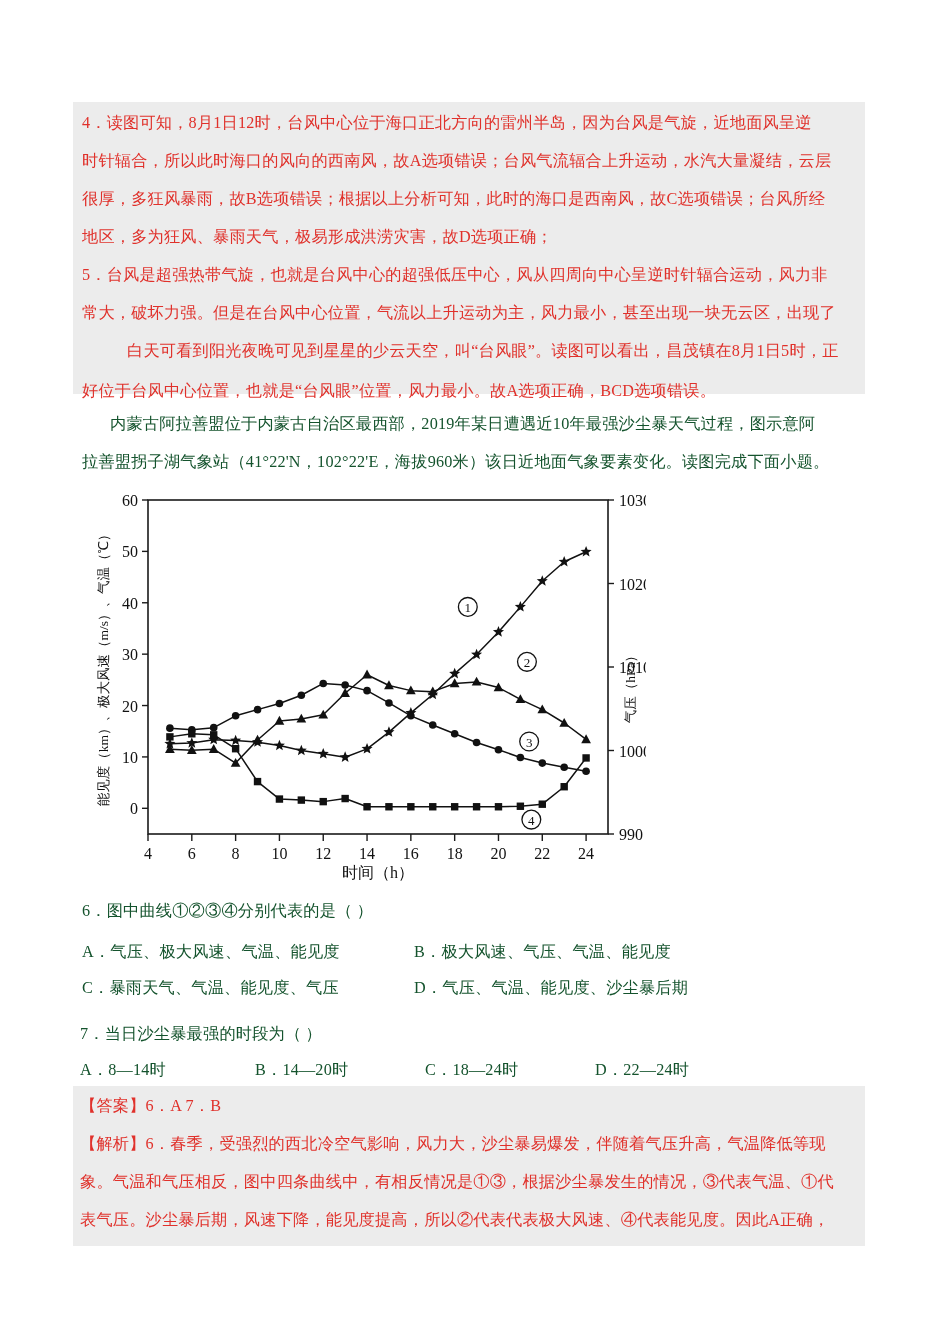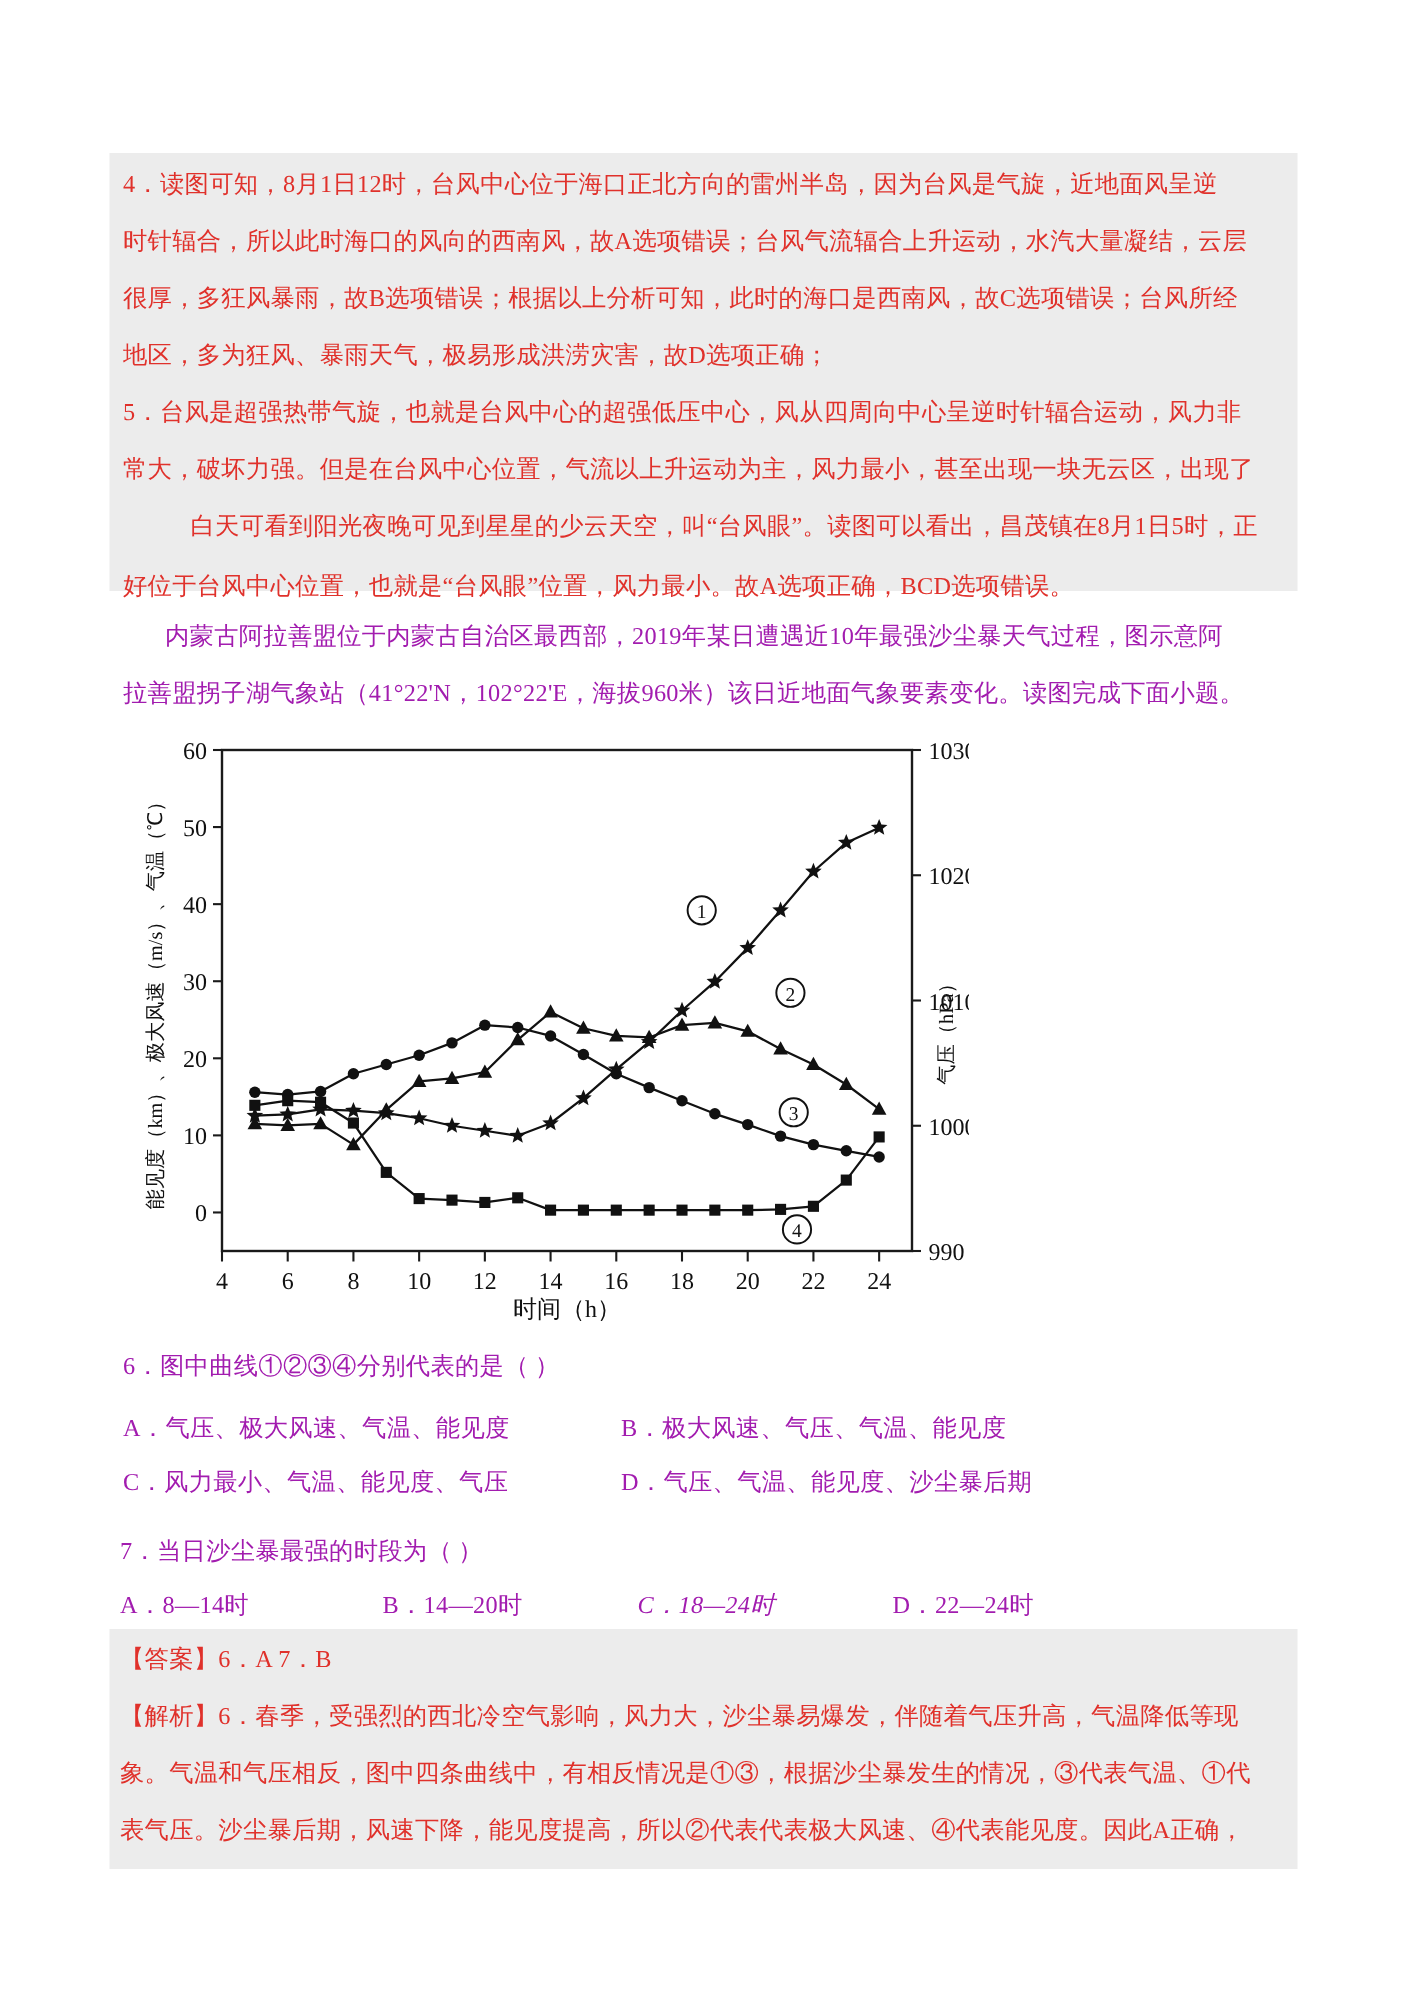--- a/index.html
+++ b/index.html
@@ -34,21 +34,21 @@
 
   
   .line {
     position: absolute;
     white-space: nowrap;
     font-size: 16.2px;
     line-height: 20px;
     letter-spacing: 0.2px;
   }
   .red  { color: #e0312b; }
-  .blk  { color: #a21caf; }
+  .blk  { color: #14532d; }
 
   
   #chart-wrap {
     position: absolute;
     left: 86px;
     top: 486px;
     width: 560px;
     height: 400px;
   }
   #chart-svg { display: block; }
@@ -257,27 +257,27 @@
 
       <text id="ylabel-left" x="22" y="181" text-anchor="middle" font-size="13.5" font-family="Liberation Serif, serif" fill="#111" transform="rotate(-90 22 181)">能见度（km）、极大风速（m/s）、气温（℃）</text>
 
       <text id="ylabel-right" x="549" y="200" text-anchor="middle" font-size="13.5" font-family="Liberation Serif, serif" fill="#111" transform="rotate(-90 549 200)">气压（hPa）</text>
     </svg>
   </div>
 
   <div class="line blk" style="left:82px; top:901px;">6．图中曲线①②③④分别代表的是（    ）</div>
   <div class="line blk" style="left:82px; top:942px;">A．气压、极大风速、气温、能见度</div>
   <div class="line blk" style="left:414px;top:942px;">B．极大风速、气压、气温、能见度</div>
-  <div class="line blk" style="left:82px; top:978px;">C．风力最小、气温、能见度、气压</div>
+  <div class="line blk" style="left:82px; top:978px;">C．暴雨天气、气温、能见度、气压</div>
   <div class="line blk" style="left:414px;top:978px;">D．气压、气温、能见度、沙尘暴后期</div>
 
   <div class="line blk" style="left:80px; top:1024px;">7．当日沙尘暴最强的时段为（    ）</div>
   <div class="line blk" style="left:80px; top:1060px;">A．8—14时</div>
   <div class="line blk" style="left:255px;top:1060px;">B．14—20时</div>
-  <div class="line blk" style="left:425px;top:1060px;font-style:italic;">C．18—24时</div>
+  <div class="line blk" style="left:425px;top:1060px;">C．18—24时</div>
   <div class="line blk" style="left:595px;top:1060px;">D．22—24时</div>
 
   <div class="line red" style="left:80px; top:1096px;">【答案】6．A    7．B</div>
 
   <div class="line red" style="left:80px; top:1134px;">【解析】6．春季，受强烈的西北冷空气影响，风力大，沙尘暴易爆发，伴随着气压升高，气温降低等现</div>
   <div class="line red" style="left:80px; top:1172px;">象。气温和气压相反，图中四条曲线中，有相反情况是①③，根据沙尘暴发生的情况，③代表气温、①代</div>
   <div class="line red" style="left:80px; top:1210px;">表气压。沙尘暴后期，风速下降，能见度提高，所以②代表代表极大风速、④代表能见度。因此A正确，</div>
 
 </div>
 

